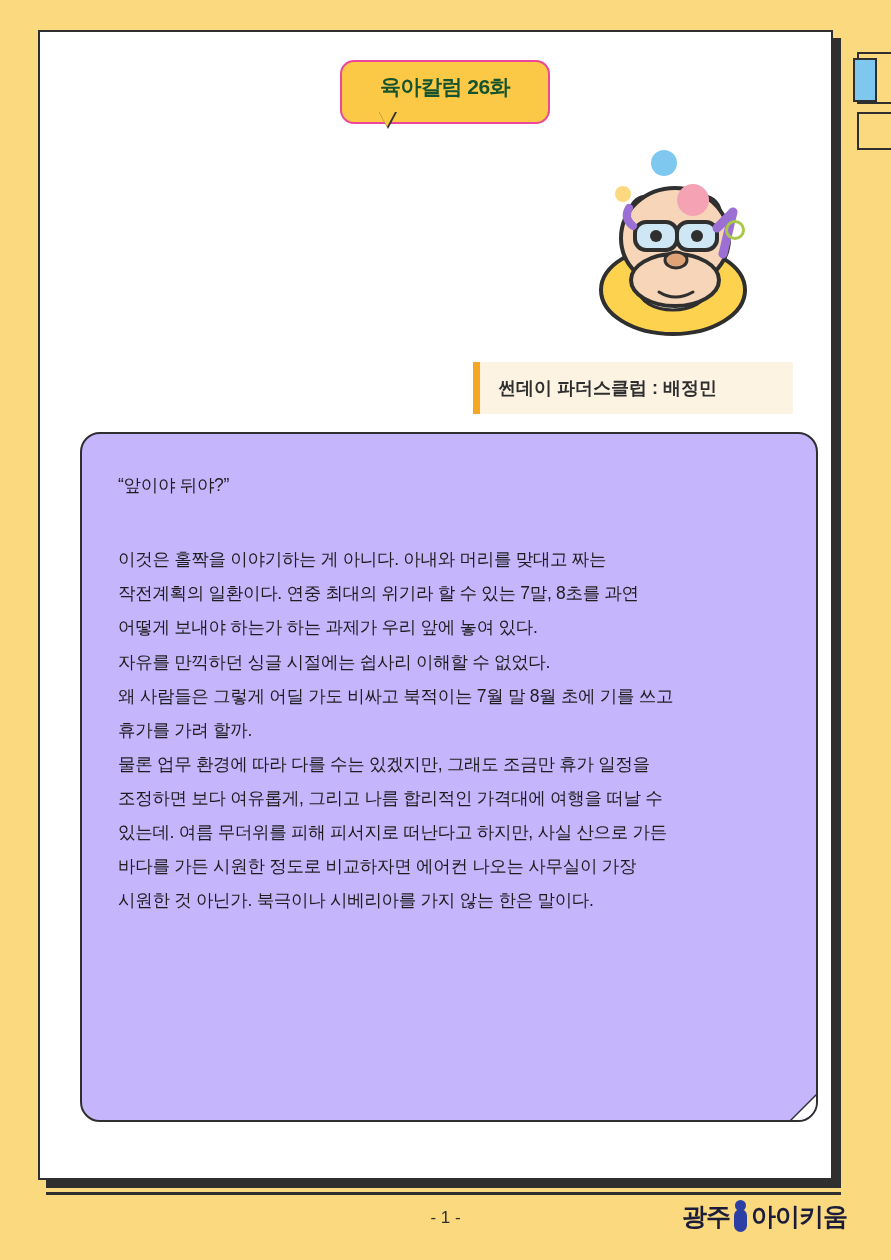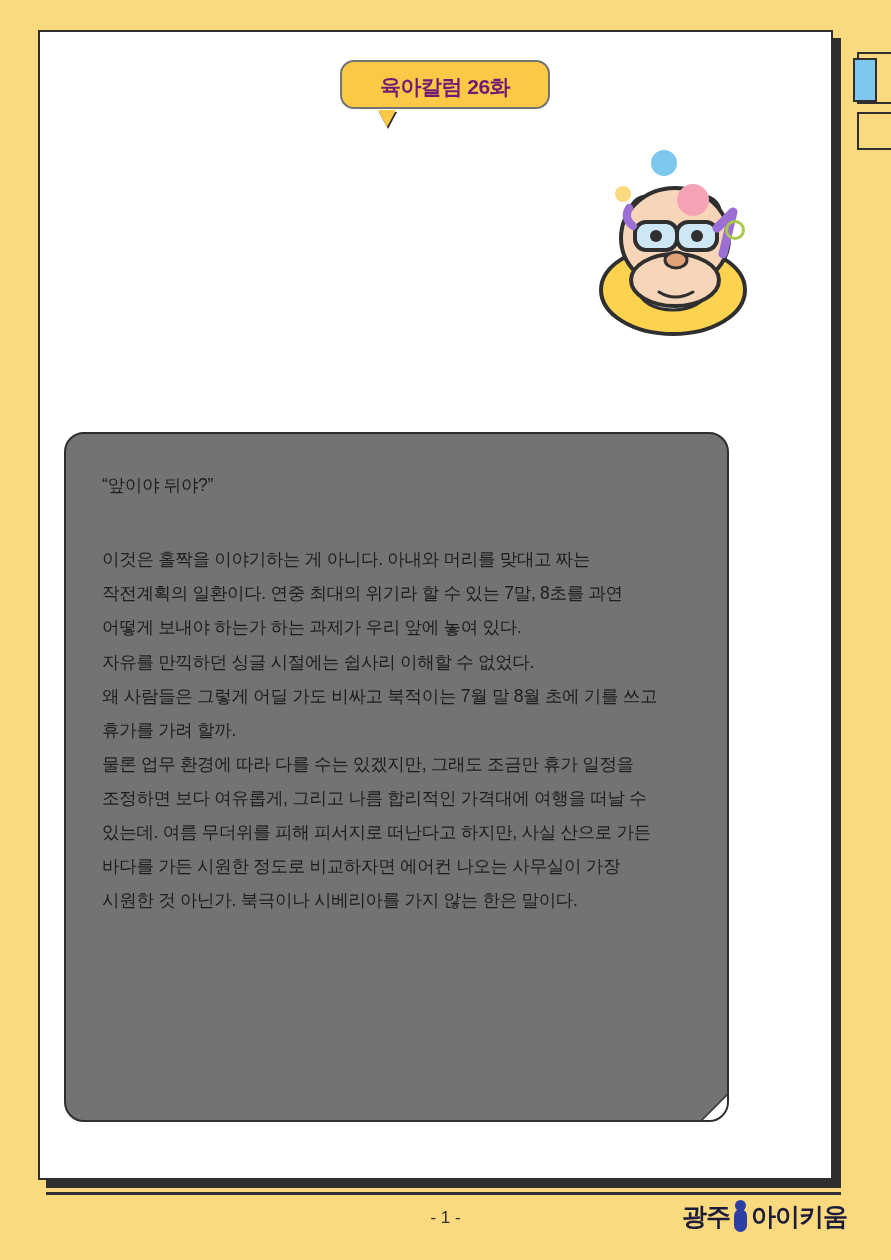--- a/index.html
+++ b/index.html
@@ -59,27 +59,27 @@
 
   
   .badge-wrap {
     position: absolute;
     left: 300px;
     top: 28px;
     width: 210px;
   }
   .badge {
     background: #fcc947;
-    border: 2px solid #737373;
+    border: 2px solid #ec4899;
     border-radius: 14px;
     text-align: center;
-    padding: 11px 6px 6px;
+    padding: 11px 6px 21px;
     font-size: 21px;
     font-weight: bold;
-    color: #701a75;
+    color: #14532d;
     letter-spacing: -0.5px;
   }
   .badge-tail {
     position: absolute;
     left: 38px;
     top: 50px;
     width: 0; height: 0;
     border-left: 9px solid transparent;
     border-right: 9px solid transparent;
     border-top: 17px solid #fcc947;
@@ -132,29 +132,29 @@
     padding: 14px 10px 14px 18px;
     font-size: 18px;
     color: #2f2f2f;
     font-weight: bold;
     box-sizing: border-box;
   }
 
   
   .body-card {
     position: absolute;
-    left: 24px;
+    left: 40px;
     top: 400px;
-    width: 665px;
+    width: 738px;
     height: 690px;
     border: 2px solid #2f2f2f;
     border-radius: 20px;
     box-sizing: border-box;
     padding: 34px 34px 20px 36px;
-    background: #737373;
+    background: #c4b5fd;
     overflow: hidden;
   }
   .dogear {
     position: absolute;
     right: -1px;
     bottom: -1px;
     width: 0; height: 0;
     border-left: 26px solid transparent;
     border-bottom: 26px solid #ffffff;
     filter: drop-shadow(-1px -1px 0 #2f2f2f);
@@ -255,20 +255,21 @@
       <rect x="104" y="80" width="40" height="28" rx="11" fill="#cfe7f5" stroke="#2f2f2f" stroke-width="4"></rect>
       <circle cx="83" cy="94" r="6" fill="#2f2f2f"></circle>
       <circle cx="124" cy="94" r="6" fill="#2f2f2f"></circle>
       <path d="M144 86 L160 70 L150 112" fill="none" stroke="#9b6fd4" stroke-width="9" stroke-linecap="round" stroke-linejoin="round"></path>
       <path d="M60 84 q-10 -8 -4 -18" fill="none" stroke="#9b6fd4" stroke-width="8" stroke-linecap="round"></path>
       <ellipse cx="103" cy="118" rx="11" ry="8" fill="#e0a377" stroke="#2f2f2f" stroke-width="3"></ellipse>
       <path d="M86 150 q16 10 34 0" fill="none" stroke="#2f2f2f" stroke-width="3" stroke-linecap="round"></path>
     </svg>
   </div>
 
+  <div class="author">썬데이 파더스클럽 : 배정민</div>
 
   <div class="body-card">
     <p class="para quote-line">“앞이야 뒤야?”</p>
     <p class="para">이것은 홀짝을 이야기하는 게 아니다. 아내와 머리를 맞대고 짜는
 작전계획의 일환이다. 연중 최대의 위기라 할 수 있는 7말, 8초를 과연
 어떻게 보내야 하는가 하는 과제가 우리 앞에 놓여 있다.
 자유를 만끽하던 싱글 시절에는 쉽사리 이해할 수 없었다.
 왜 사람들은 그렇게 어딜 가도 비싸고 북적이는 7월 말 8월 초에 기를 쓰고
 휴가를 가려 할까.
 물론 업무 환경에 따라 다를 수는 있겠지만, 그래도 조금만 휴가 일정을

